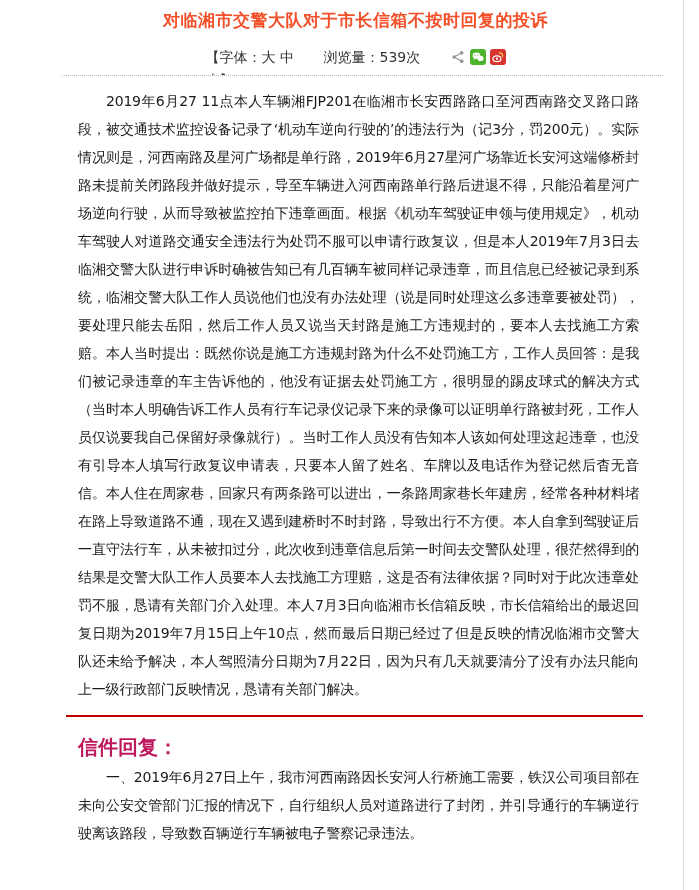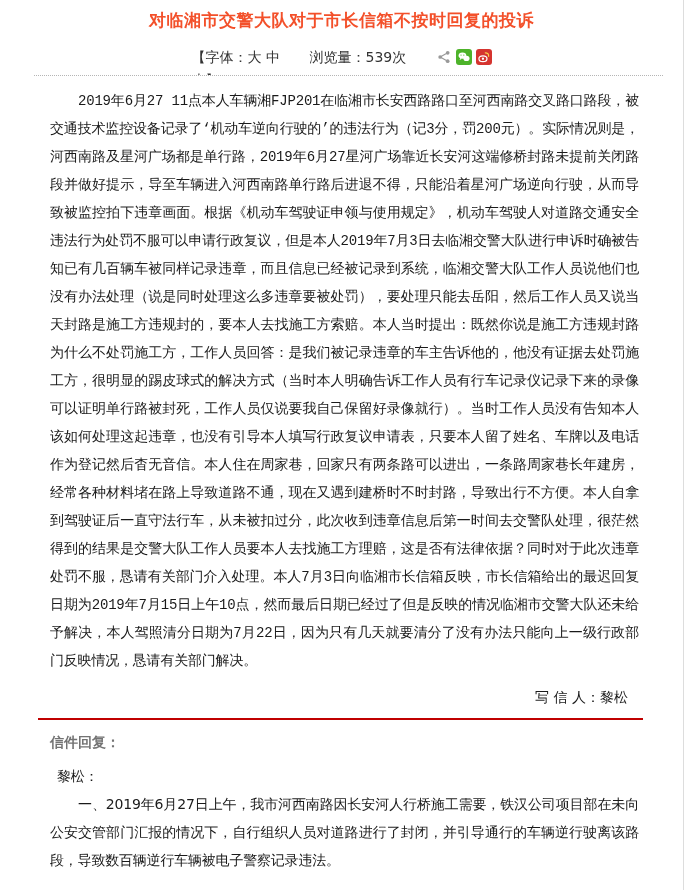--- a/index.html
+++ b/index.html
@@ -1,44 +1,44 @@
 <!DOCTYPE html>
 <html><head>
 <meta charset="utf-8">
 <style>
   * { margin:0; padding:0; box-sizing:border-box; }
   html,body { background:#fff; }
   body { font-family:"DejaVu Sans","Liberation Sans",sans-serif; }
   .viewport { position:relative; width:699px; height:890px; background:#fff; overflow:hidden; }
-  .panel { position:absolute; left:0; top:0; width:684px; height:890px; background:#fff; border-right:1px solid #ddd; }
+  .panel { position:absolute; left:0; top:0; width:684px; height:890px; background:#fff; border-right:1px solid #ddd;padding-left:28px; }
 
   .page-title { margin-top:9px; text-align:center; color:#f3502a; font-size:17px; font-weight:bold; letter-spacing:0.5px; }
 
   .toolbar { margin:14px auto 0 auto; width:300px; height:29px; overflow:hidden; display:flex; align-items:flex-start; font-size:14px; color:#333; }
   .font-switch { display:inline-block; width:118px; line-height:23px; cursor:pointer; flex:0 0 auto; }
   .views { line-height:23px; white-space:nowrap; margin-right:30px; }
   .share-row { display:flex; align-items:center; gap:4px; padding-top:3px; }
   .share-btn { width:16px; height:16px; border-radius:3px; display:inline-flex; align-items:center; justify-content:center; cursor:pointer; overflow:hidden; }
   .share-btn svg { display:block; }
   .btn-share { background:transparent; }
   .btn-wechat { background:#4db32a; }
   .btn-weibo { background:#d5342f; }
   .btn-tqq { background:#2a9bc1; }
 
   .dotted-divider { margin:0 20px 0 34px; border-top:1px dotted #b5b5b5; }
 
-  .letter-body { padding:11px 44px 0 50px;font-family:Liberation Mono, monospace; }
+  .letter-body { padding:11px 44px 0 50px; }
   .letter-body p { font-size:14px; line-height:28px; color:#1a1a1a; text-align:justify; text-indent:2em; letter-spacing:-0.2px; }
 
   .signature { margin:12px 55px 0 auto; width:fit-content; font-size:14px; color:#1a1a1a; line-height:21px; }
   .signature .row { white-space:nowrap; }
 
   .red-divider { margin:10px 40px 0 38px; border-top:2px solid #c00000; }
 
-  .reply-heading { margin:12px 0 0 50px; color:#737373; font-size:14px; font-weight:bold; line-height:20px; }
+  .reply-heading { margin:20px 0 0 50px; color:#be185d; font-size:20px; font-weight:bold; line-height:20px; }
 
   .reply-body { padding:6px 44px 0 50px; }
   .reply-body p { font-size:14px; line-height:28px; color:#1a1a1a; text-align:justify; letter-spacing:-0.2px; }
   .reply-salutation { text-indent:0.5em; margin-top:4px; }
   .reply-greeting { text-indent:2.6em; }
   .reply-p { text-indent:2em; }
 </style>
 </head>
 <body>
 
@@ -88,27 +88,25 @@
       </span>
     </div>
 
     <div class="dotted-divider"></div>
 
     <div class="letter-body">
       <p>2019年6月27 11点本人车辆湘FJP201在临湘市长安西路路口至河西南路交叉路口路段，被交通技术监控设备记录了‘机动车逆向行驶的’的违法行为（记3分，罚200元）。实际情况则是，河西南路及星河广场都是单行路，2019年6月27星河广场靠近长安河这端修桥封路未提前关闭路段并做好提示，导至车辆进入河西南路单行路后进退不得，只能沿着星河广场逆向行驶，从而导致被监控拍下违章画面。根据《机动车驾驶证申领与使用规定》，机动车驾驶人对道路交通安全违法行为处罚不服可以申请行政复议，但是本人2019年7月3日去临湘交警大队进行申诉时确被告知已有几百辆车被同样记录违章，而且信息已经被记录到系统，临湘交警大队工作人员说他们也没有办法处理（说是同时处理这么多违章要被处罚），要处理只能去岳阳，然后工作人员又说当天封路是施工方违规封的，要本人去找施工方索赔。本人当时提出：既然你说是施工方违规封路为什么不处罚施工方，工作人员回答：是我们被记录违章的车主告诉他的，他没有证据去处罚施工方，很明显的踢皮球式的解决方式（当时本人明确告诉工作人员有行车记录仪记录下来的录像可以证明单行路被封死，工作人员仅说要我自己保留好录像就行）。当时工作人员没有告知本人该如何处理这起违章，也没有引导本人填写行政复议申请表，只要本人留了姓名、车牌以及电话作为登记然后杳无音信。本人住在周家巷，回家只有两条路可以进出，一条路周家巷长年建房，经常各种材料堵在路上导致道路不通，现在又遇到建桥时不时封路，导致出行不方便。本人自拿到驾驶证后一直守法行车，从未被扣过分，此次收到违章信息后第一时间去交警队处理，很茫然得到的结果是交警大队工作人员要本人去找施工方理赔，这是否有法律依据？同时对于此次违章处罚不服，恳请有关部门介入处理。本人7月3日向临湘市长信箱反映，市长信箱给出的最迟回复日期为2019年7月15日上午10点，然而最后日期已经过了但是反映的情况临湘市交警大队还未给予解决，本人驾照清分日期为7月22日，因为只有几天就要清分了没有办法只能向上一级行政部门反映情况，恳请有关部门解决。</p>
     </div>
 
     <div class="signature">
-      <div class="row"><span>写 信 人：</span><span>黎松</span></div>
     </div>
 
     <div class="red-divider"></div>
 
     <div class="reply-heading">信件回复：</div>
 
     <div class="reply-body">
-      <p class="reply-salutation">黎松：</p>
       <p class="reply-p">一、2019年6月27日上午，我市河西南路因长安河人行桥施工需要，铁汉公司项目部在未向公安交管部门汇报的情况下，自行组织人员对道路进行了封闭，并引导通行的车辆逆行驶离该路段，导致数百辆逆行车辆被电子警察记录违法。</p>
 
     </div>
 
   </div>
 </div>
 
 </body></html>

